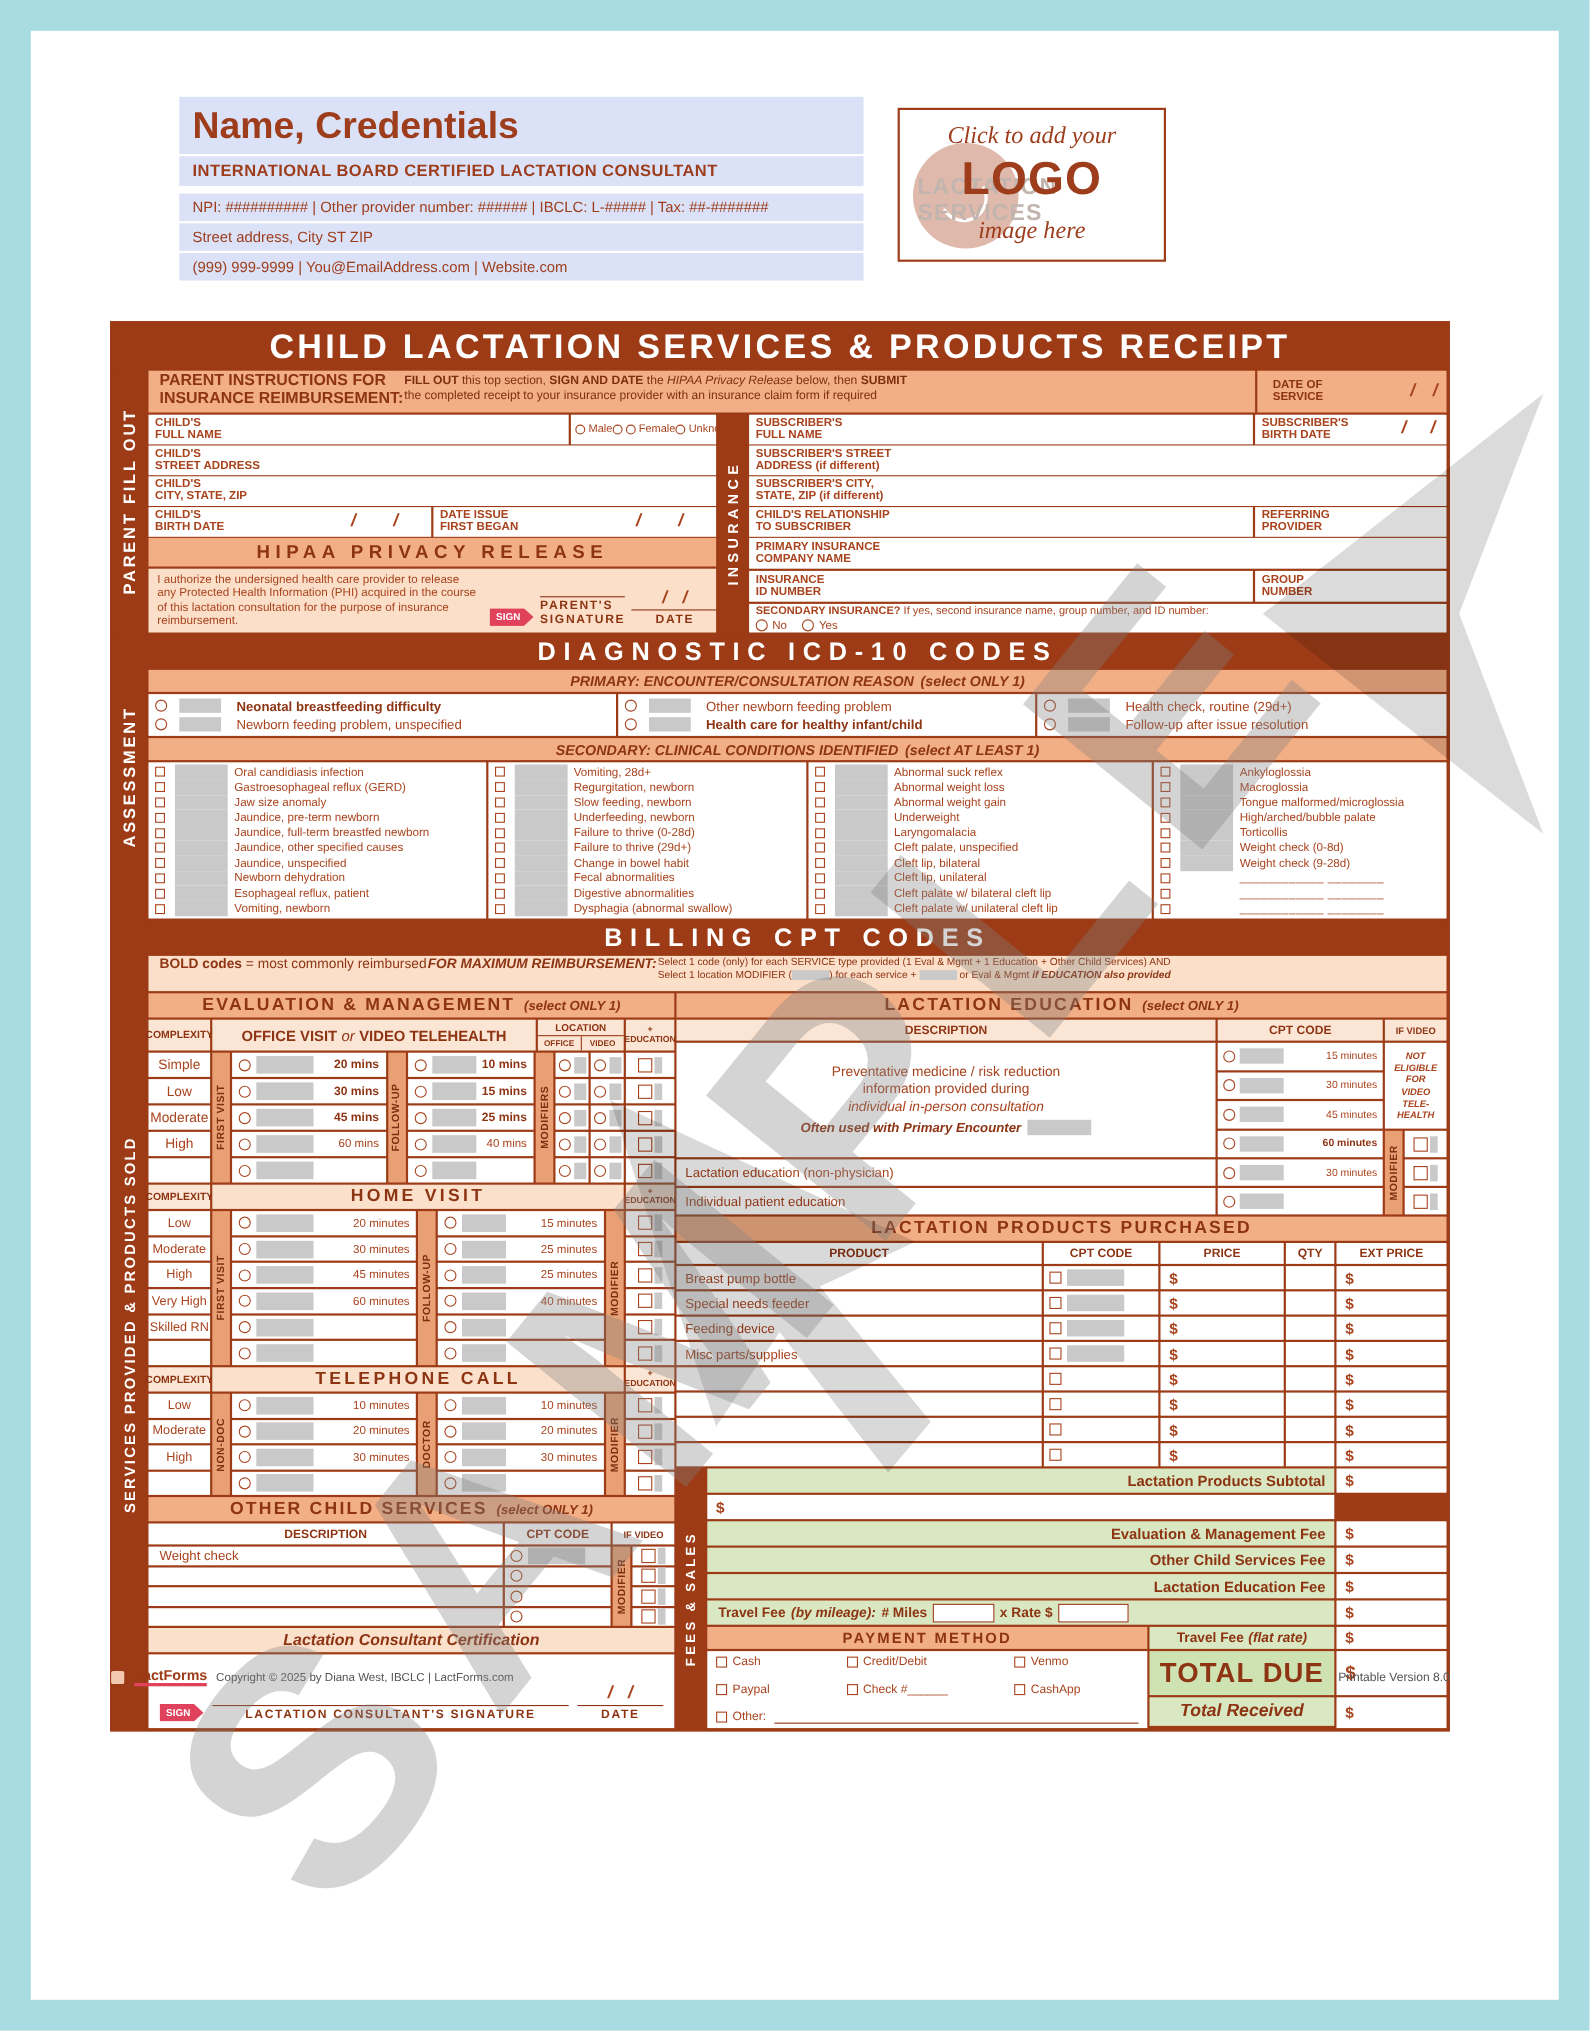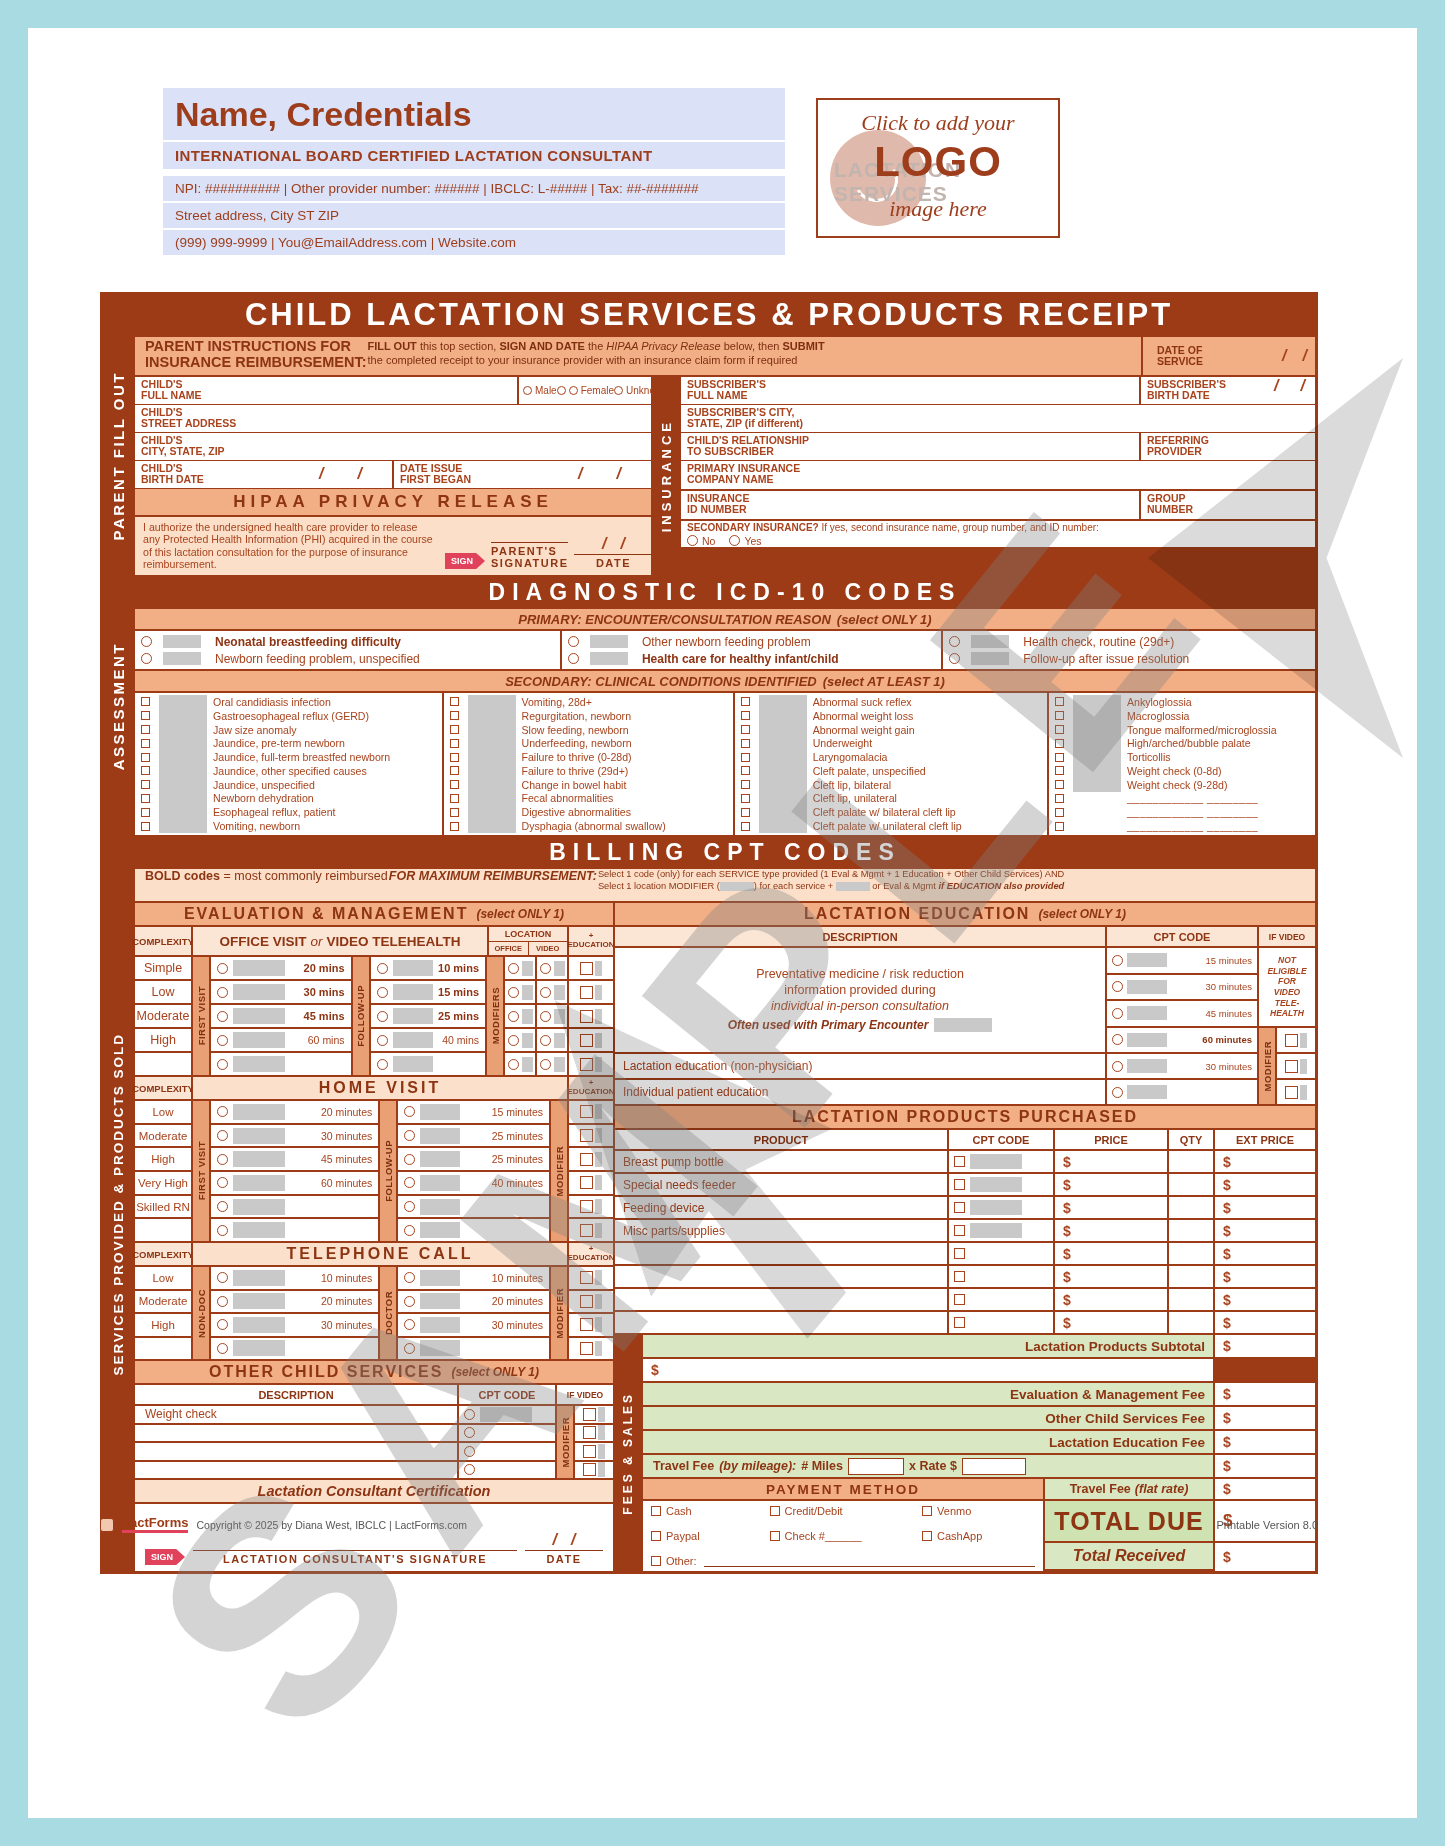--- a/index.html
+++ b/index.html
@@ -65,21 +65,21 @@
 .hip-sign{flex:1;display:flex;align-items:flex-end;gap:6px}
 .sigcol{flex:1;display:flex;flex-direction:column;align-items:center}
 .sigline{width:100%;border-bottom:1.6px solid #8d3413;height:14px}
 .siglabel{font-size:11px;font-weight:700;letter-spacing:1.5px;color:#8d3413;margin-top:2px}
 .datecol{width:78px;display:flex;flex-direction:column;align-items:center}
 .dslash{display:flex;gap:14px;border-bottom:1.6px solid #8d3413;width:100%;justify-content:center;padding-bottom:1px}
 .ins{display:grid;grid-template-columns:26px 1fr;gap:2px;background:#9c3b16}
 .ins .rail .vtext{font-size:13px;letter-spacing:4px}
 .ins-rows{display:flex;flex-direction:column;gap:2px;background:#9c3b16}
 .irow{display:grid;gap:2px;background:#9c3b16;height:26px}
-.irow .cell{display:flex;align-items:flex-start}
+.irow .cell{display:flex;align-items:center}
 .secins{flex-direction:column;align-items:flex-start !important;justify-content:center;padding-left:6px}
 .secq{font-size:10px;color:#a8431d;line-height:1.2}
 .secopts{display:flex;gap:14px;margin-top:1px}
 .secopt{display:flex;align-items:center;gap:4px;font-size:10.5px;color:#a8431d}
 
 .acontent{display:flex;flex-direction:column;gap:2px;background:#9c3b16}
 .dxband{height:30px}
 .pband{height:20px;font-size:13px;gap:6px}
 .pband .i{font-weight:600}
 .prim{display:grid;grid-template-columns:1.12fr 1fr .98fr;gap:2px;height:38px;background:#9c3b16}
@@ -338,20 +338,26 @@
                     <span class="flabel pre">SUBSCRIBER'S
 BIRTH DATE</span>
                     <span style="display:flex;gap:22px">
                       <span class="slash">/</span>
                       <span class="slash">/</span>
                     </span>
                   </div>
               </div>
               <div class="irow" style="grid-template-columns:1fr">
                 <div class="cell">
+                    <span class="flabel pre">SUBSCRIBER'S STREET
+ADDRESS (if different)</span>
+                  </div>
+              </div>
+              <div class="irow" style="grid-template-columns:1fr">
+                <div class="cell">
                     <span class="flabel pre">SUBSCRIBER'S CITY,
 STATE, ZIP (if different)</span>
                   </div>
               </div>
               <div class="irow" style="grid-template-columns:1fr 174px">
                 <div class="cell">
                     <span class="flabel pre">CHILD'S RELATIONSHIP
 TO SUBSCRIBER</span>
                   </div>
                 <div class="cell">

